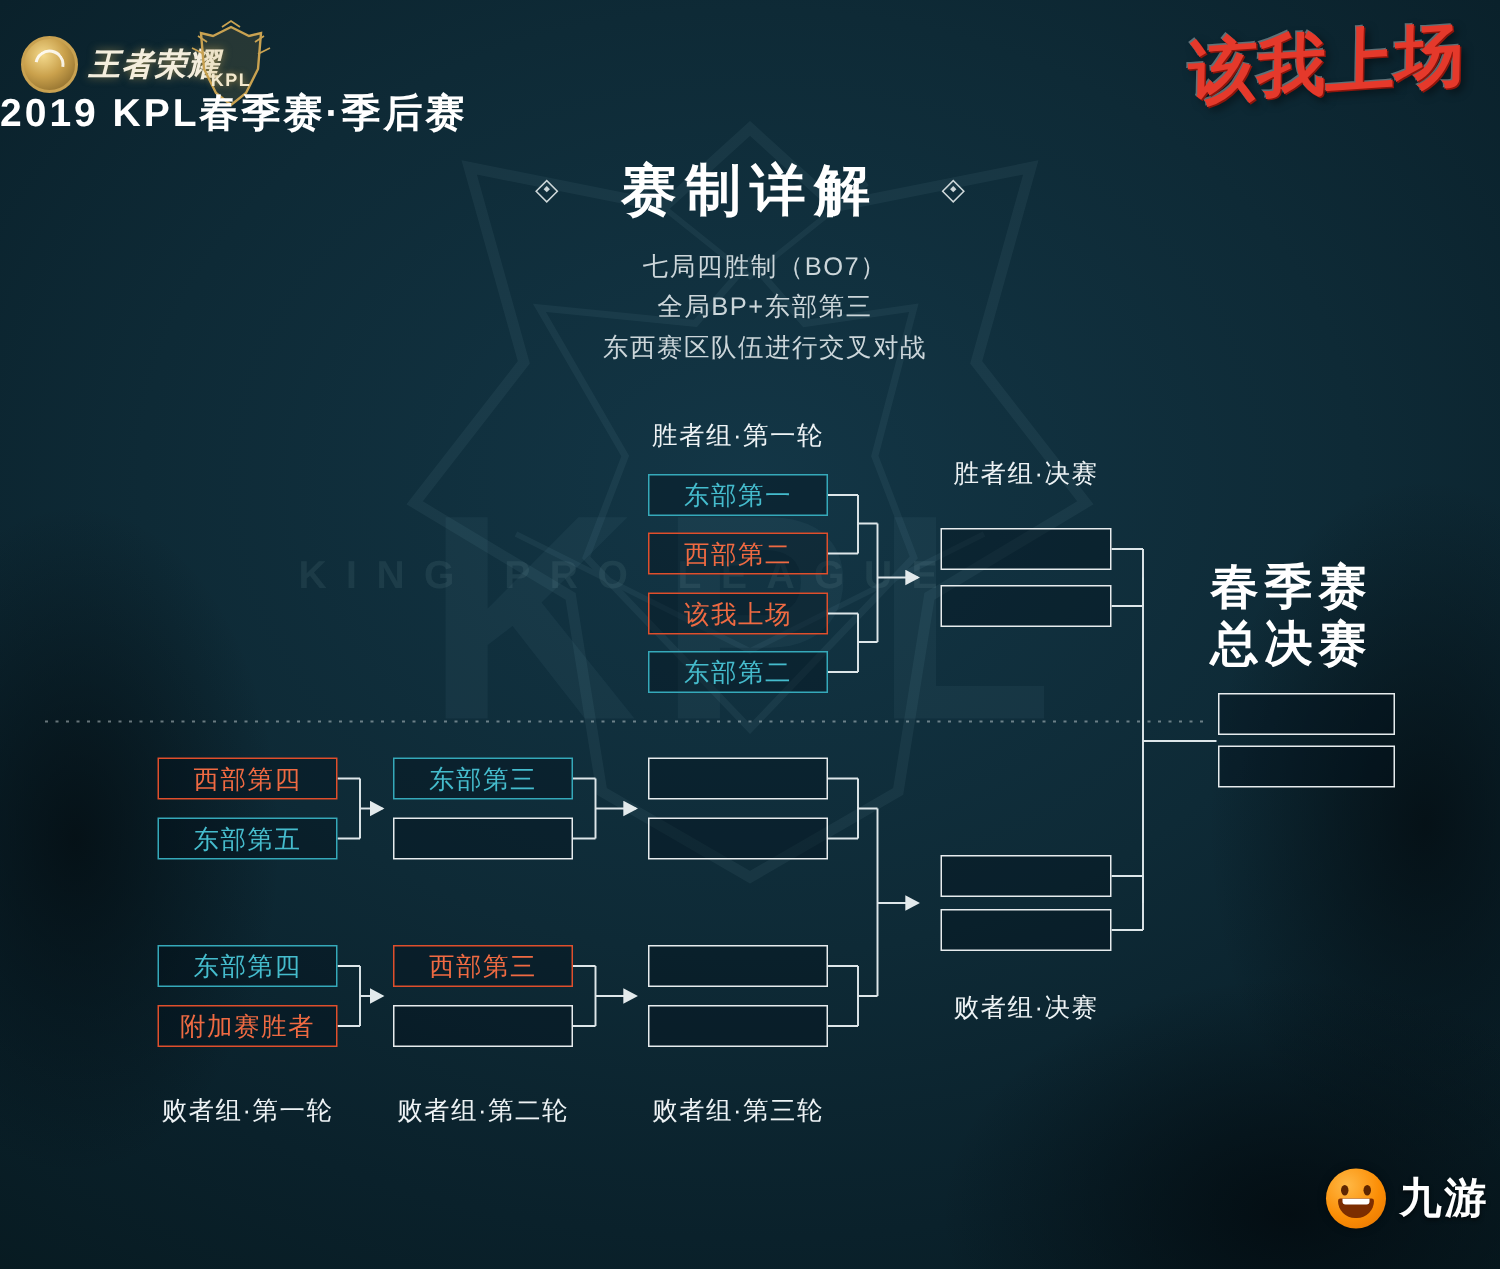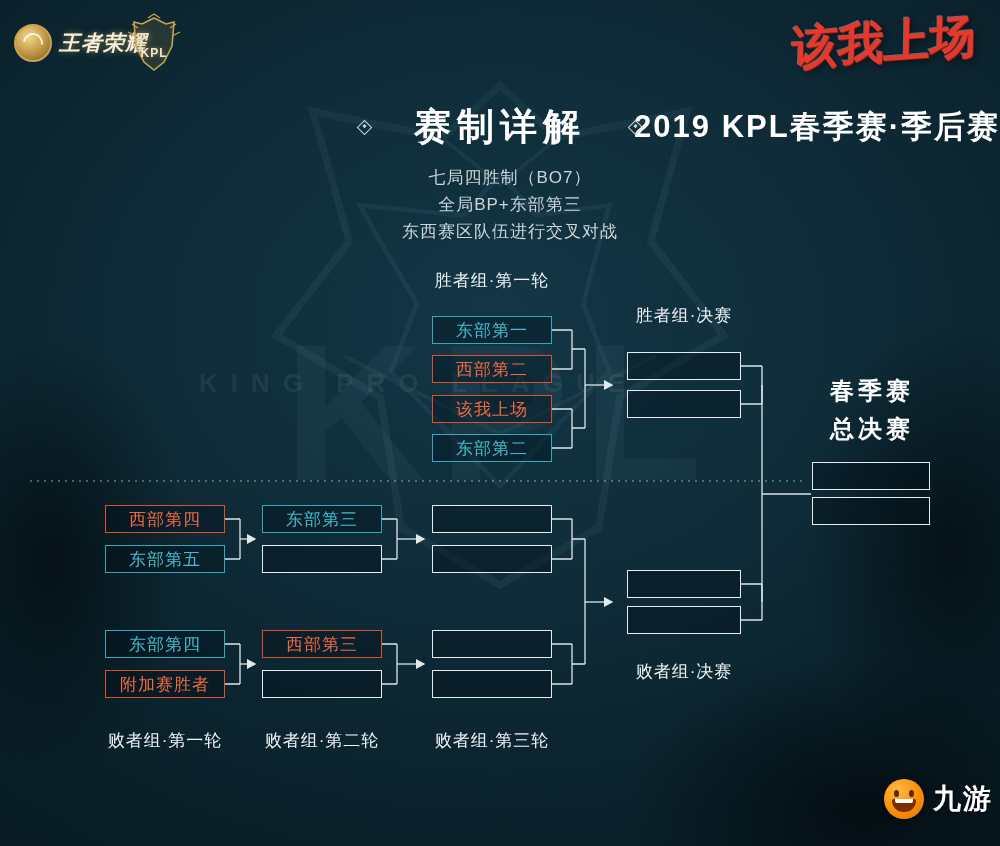--- a/index.html
+++ b/index.html
@@ -22,36 +22,36 @@
   .wzry-icon::after{content:"";position:absolute;left:7px;top:7px;width:16px;height:16px;border:2px solid rgba(255,255,255,0.85);
     border-radius:50%;border-left-color:transparent;border-bottom-color:transparent;transform:rotate(-35deg);}
   .wzry-text{font-size:21px;font-weight:bold;font-style:italic;color:#f4eedd;letter-spacing:1px;
     text-shadow:0 0 6px rgba(228,190,95,0.55);}
   .kpl-logo{position:absolute;left:122px;top:12px;width:64px;height:64px;}
   .kpl-logo .kpl-txt{position:absolute;left:0;top:34px;width:64px;text-align:center;font-size:12px;font-weight:bold;
     color:#f2e8cd;letter-spacing:1px;text-shadow:0 0 4px rgba(210,170,80,0.6);}
   .slogan{position:absolute;left:792px;top:12px;width:180px;text-align:center;transform:rotate(-4deg) skewX(-5deg);
     font-size:46px;font-weight:900;color:#e5392b;white-space:nowrap;
     text-shadow:1px 1px 0 #8d140b, -1px -1px 0 rgba(255,255,255,0.35), 3px 3px 6px rgba(0,0,0,0.5);}
-  .title{position:absolute;left:0;top:58px;width:1000px;text-align:right;font-size:31px;font-weight:bold;
-    color:#ffffff;letter-spacing:2px;margin-top:48px;}
+  .title{position:absolute;left:0;top:58px;width:1000px;text-align:left;font-size:26px;font-weight:bold;
+    color:#ffffff;letter-spacing:2px;}
   .subtitle-row{position:absolute;left:0;top:102px;width:1000px;display:flex;align-items:center;justify-content:center;gap:44px;}
   .subtitle{font-size:37px;font-weight:bold;color:#ffffff;letter-spacing:6px;}
   .orn{width:9px;height:9px;border:1px solid #cfd8da;transform:rotate(45deg);position:relative;}
   .orn::after{content:"";position:absolute;left:2px;top:2px;width:3px;height:3px;background:#cfd8da;}
   .rules{position:absolute;left:10px;top:164px;width:1000px;text-align:center;color:#ccd6da;font-size:17px;line-height:27px;letter-spacing:1px;}
   
   .box{position:absolute;width:120px;height:28px;box-sizing:border-box;display:flex;align-items:center;justify-content:center;
     font-size:17px;letter-spacing:1px;border:1px solid #e7ecee;background:rgba(3,17,25,0.38);white-space:nowrap;}
   .box.east{border-color:#35a9ba;color:#45bccd;}
   .box.west{border-color:#df4f2c;color:#ef6a42;}
   .box.final{width:114px;}
   .box.grand{width:118px;}
   .blabel{position:absolute;color:#eef3f5;font-size:17px;letter-spacing:1px;text-align:center;white-space:nowrap;}
-  .grand-title{position:absolute;left:807px;top:372px;width:130px;text-align:center;color:#ffffff;font-size:24px;
+  .grand-title{position:absolute;left:807px;top:372px;width:130px;text-align:left;color:#ffffff;font-size:32px;
     font-weight:bold;letter-spacing:4px;line-height:38px;}
   
   .ngame{position:absolute;left:884px;top:779px;display:flex;align-items:center;gap:9px;}
   .ng-icon{width:40px;height:40px;border-radius:50%;position:relative;
     background:radial-gradient(circle at 35% 28%, #ffb845 0%, #fb8e06 55%, #e57100 100%);box-shadow:0 0 6px rgba(0,0,0,0.4);}
   .ng-icon .eye{position:absolute;width:5px;height:7px;background:#5f2600;border-radius:50%;top:11px;}
   .ng-icon .eye.l{left:10px;} .ng-icon .eye.r{right:10px;}
   .ng-icon .mouth{position:absolute;left:8px;right:8px;top:20px;height:13px;background:#7c2d00;
     border-radius:2px 2px 14px 14px;overflow:hidden;}
   .ng-icon .mouth::before{content:"";position:absolute;left:3px;right:3px;top:0;height:4px;background:#ffffff;border-radius:0 0 2px 2px;}
@@ -136,21 +136,21 @@
 
       <path d="M552 519 H572 M552 559 H572 M572 519 V559 M572 539 H585"></path>
       <path d="M552 644 H572 M552 684 H572 M572 644 V684 M572 664 H585"></path>
       <path d="M585 539 V664"></path>
       <path d="M585 602 H612" marker-end="url(#arw)"></path>
 
       <path d="M30 481 H806" stroke-dasharray="2 5" opacity="0.45"></path>
     </g>
   </svg>
 
-  <div class="blabel" style="left:432px;top:269px;width:120px;">胜者组·第一轮</div>
+  <div class="blabel" style="left:432px;top:279px;width:120px;">胜者组·第一轮</div>
   <div class="box east" style="left:432px;top:316px;">东部第一</div>
   <div class="box west" style="left:432px;top:355px;">西部第二</div>
   <div class="box west" style="left:432px;top:395px;">该我上场</div>
   <div class="box east" style="left:432px;top:434px;">东部第二</div>
 
   <div class="blabel" style="left:627px;top:304px;width:114px;">胜者组·决赛</div>
   <div class="box final" style="left:627px;top:352px;"></div>
   <div class="box final" style="left:627px;top:390px;"></div>
 
   <div class="grand-title">

